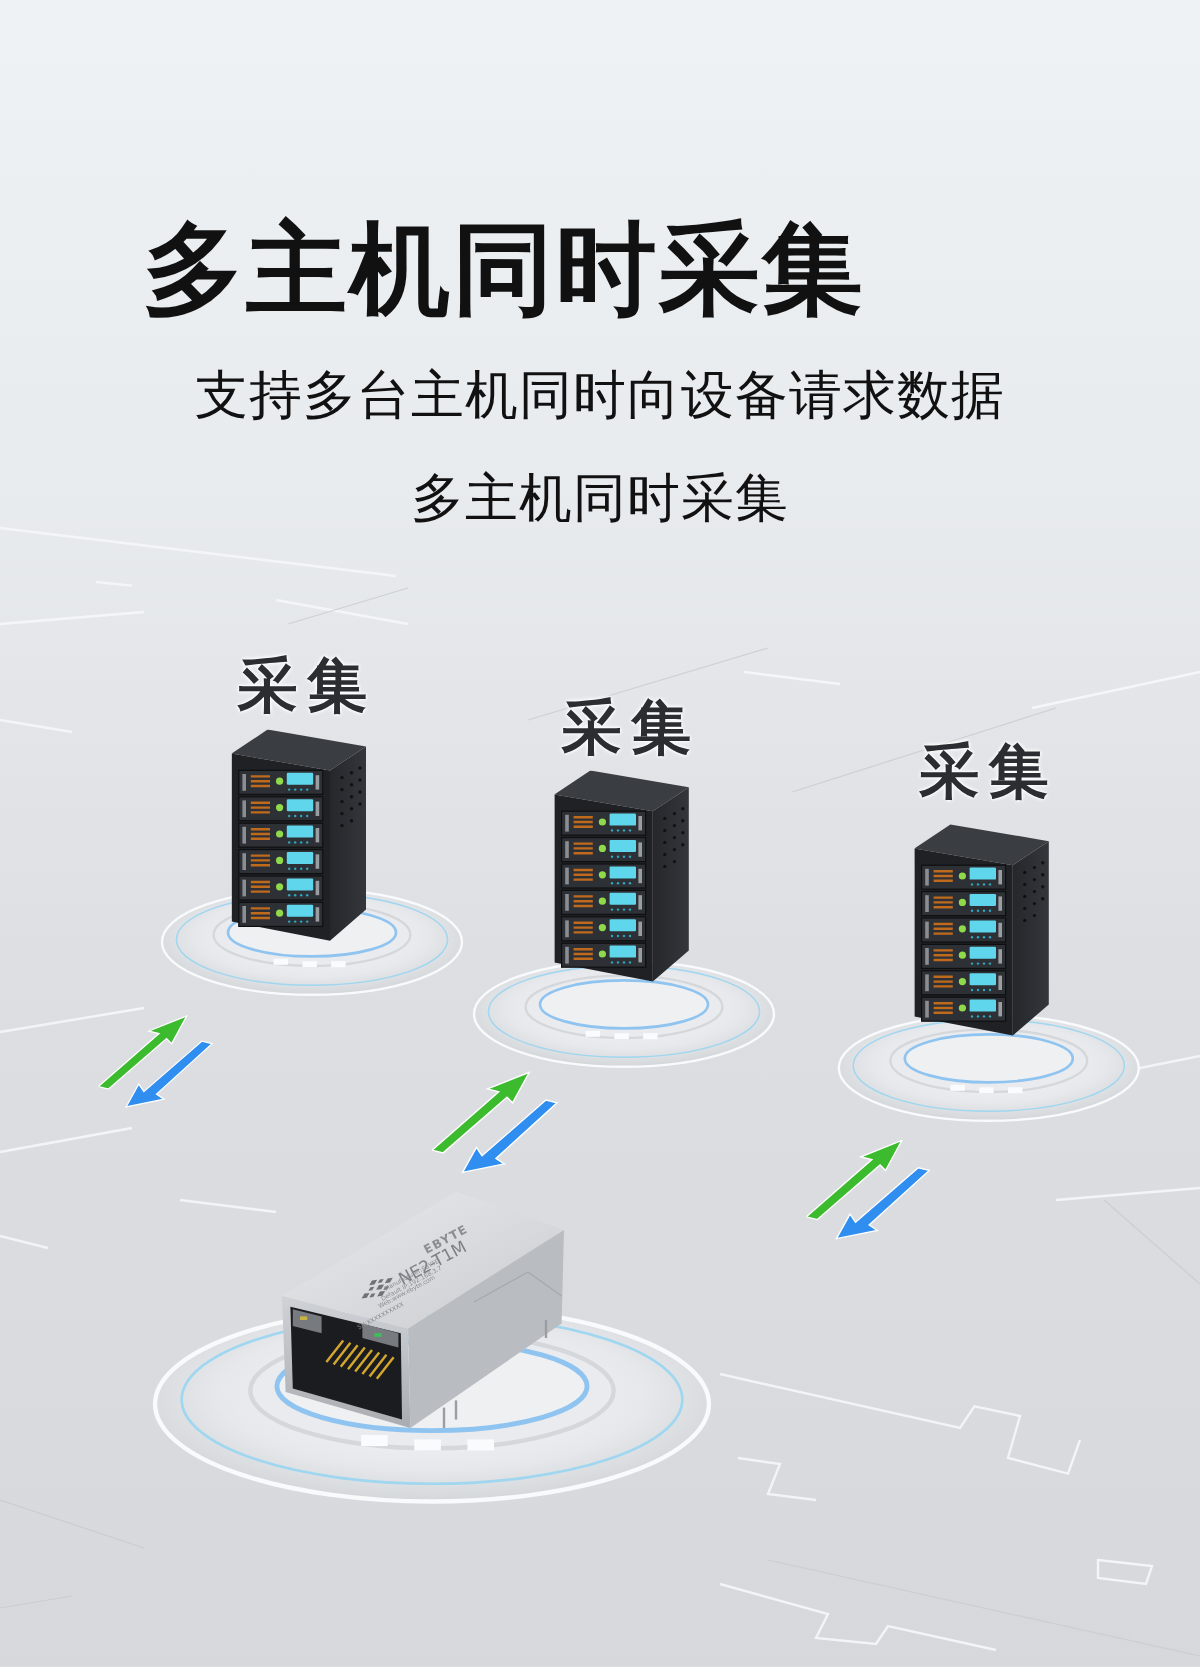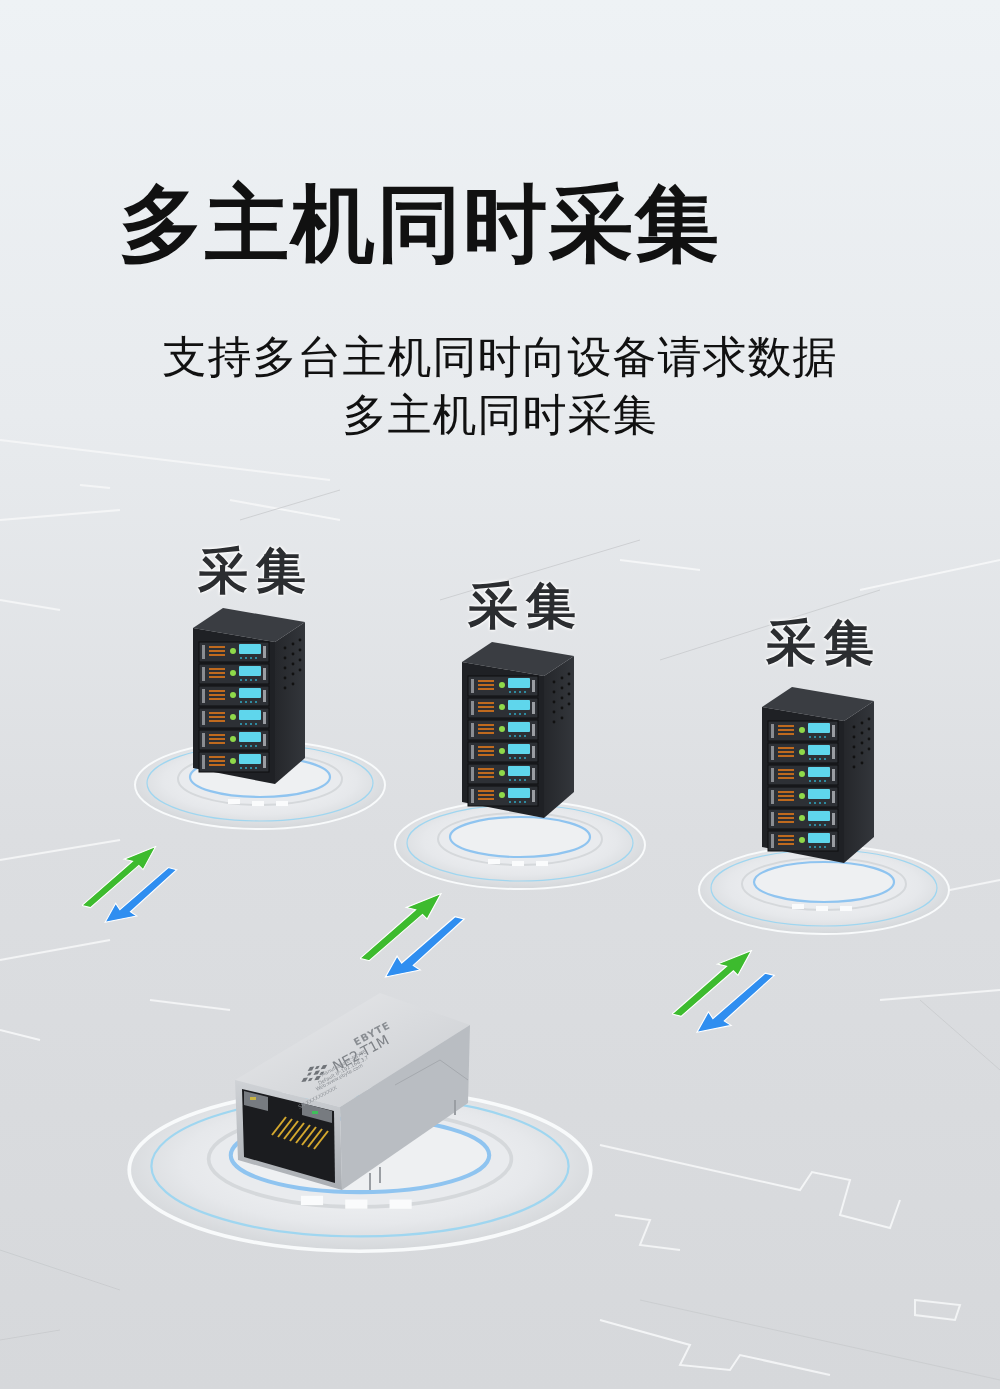--- a/index.html
+++ b/index.html
@@ -13,21 +13,21 @@
 
   .title {
     position: absolute; left: 0; width: 840px; top: 168px;
     text-align: center; font-size: 84px; font-weight: bold; letter-spacing: 2px;
     color: #111;
   }
   .subtitle {
     position: absolute; left: 0; width: 1000px;
     text-align: center; font-size: 44px; color: #111; letter-spacing: 1px;
   }
-  .sub1 { top: 328px; }
+  .sub1 { top: 300px; }
   .sub2 { top: 386px; }
 
   .label {
     position: absolute; font-size: 50px; font-weight: bold; color: #2b2d30;
     letter-spacing: 8px;
     text-shadow: 0 0 2px #fff, 0 0 3px #fff, 0 0 4px #fff;
   }
 
   .platform { position: absolute; }
   .server { position: absolute; }

